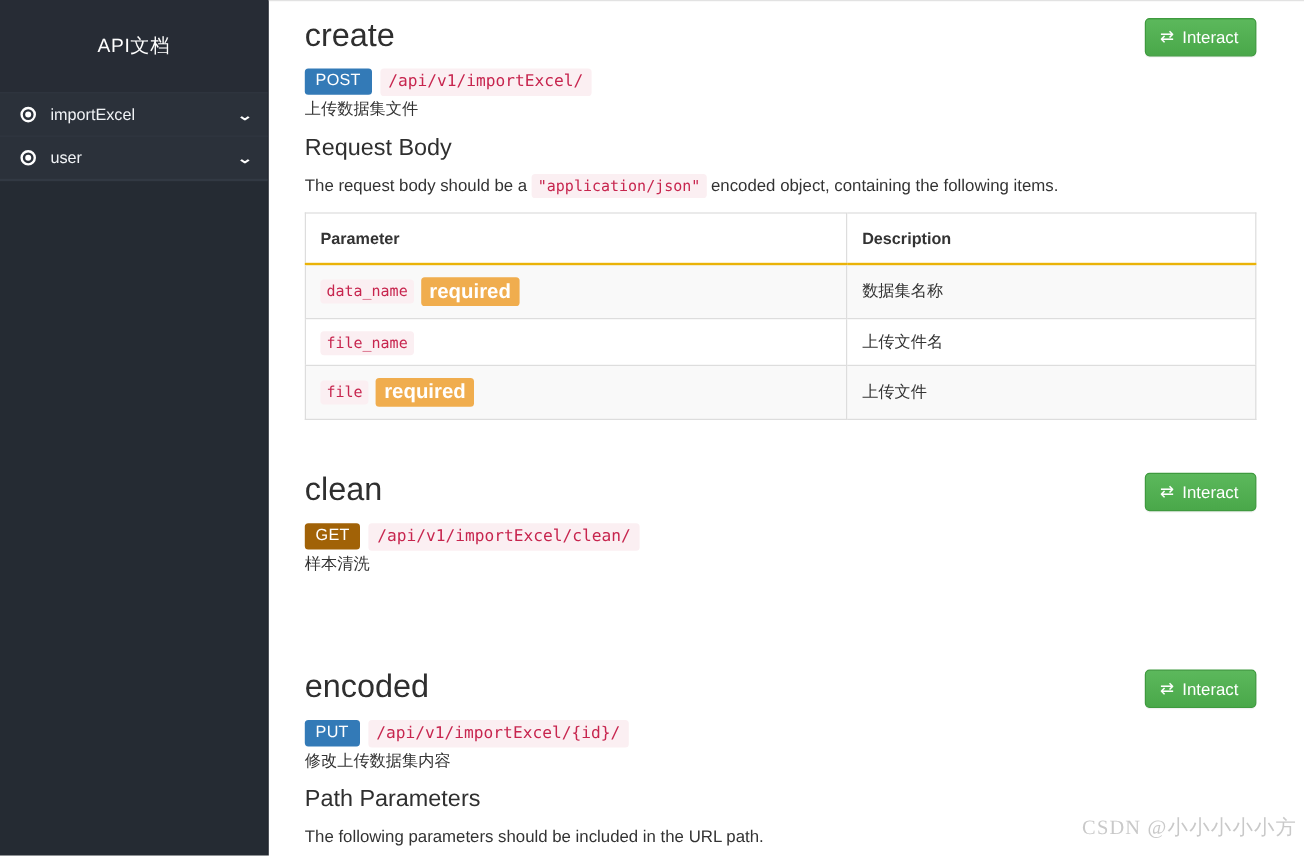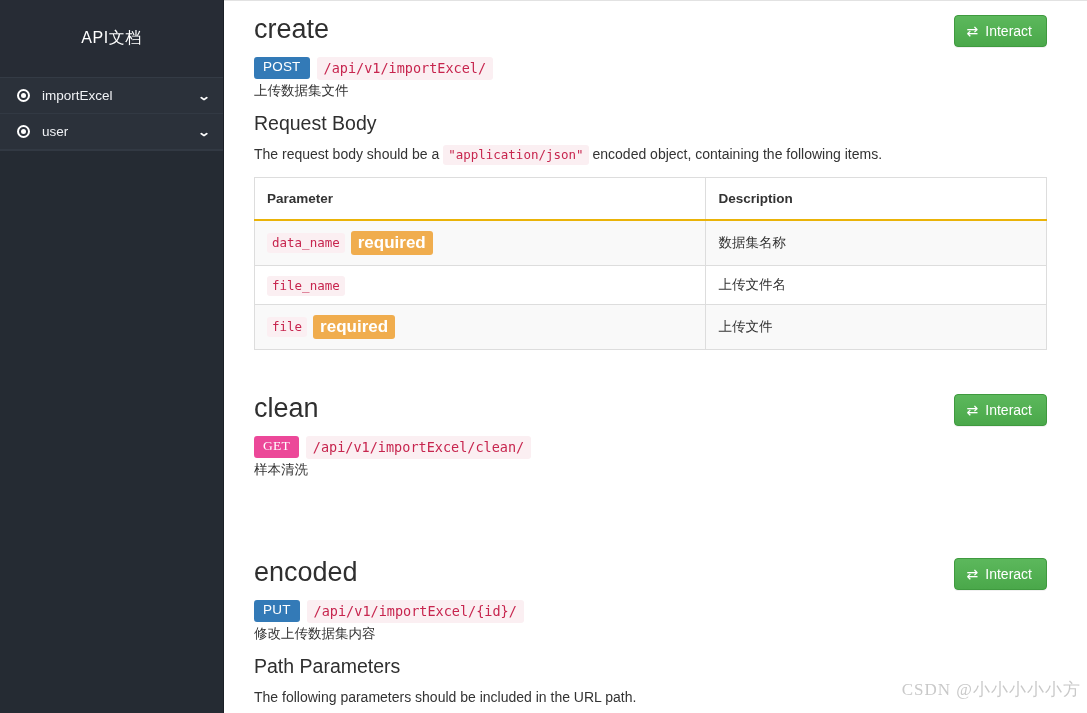--- a/index.html
+++ b/index.html
@@ -152,21 +152,21 @@
     display: inline-block;
     color: #ffffff;
     font-size: 13.5px;
     font-weight: 400;
     padding: 3px 9px 4px 9px;
     border-radius: 3px;
     line-height: 1.1;
     letter-spacing: .2px;
   }
   .method.post { background: #337ab7; }
-  .method.get  { background: #ec4899; font-family: Liberation Serif, serif; }
+  .method.get  { background: #a16207; }
   .method.put  { background: #337ab7; }
   .path {
     font-family: "DejaVu Sans Mono", monospace;
     font-size: 13.5px;
     color: #c7254e;
     background: #fbeff2;
     padding: 3px 7px 4px 7px;
     border-radius: 3px;
     white-space: nowrap;
   }

